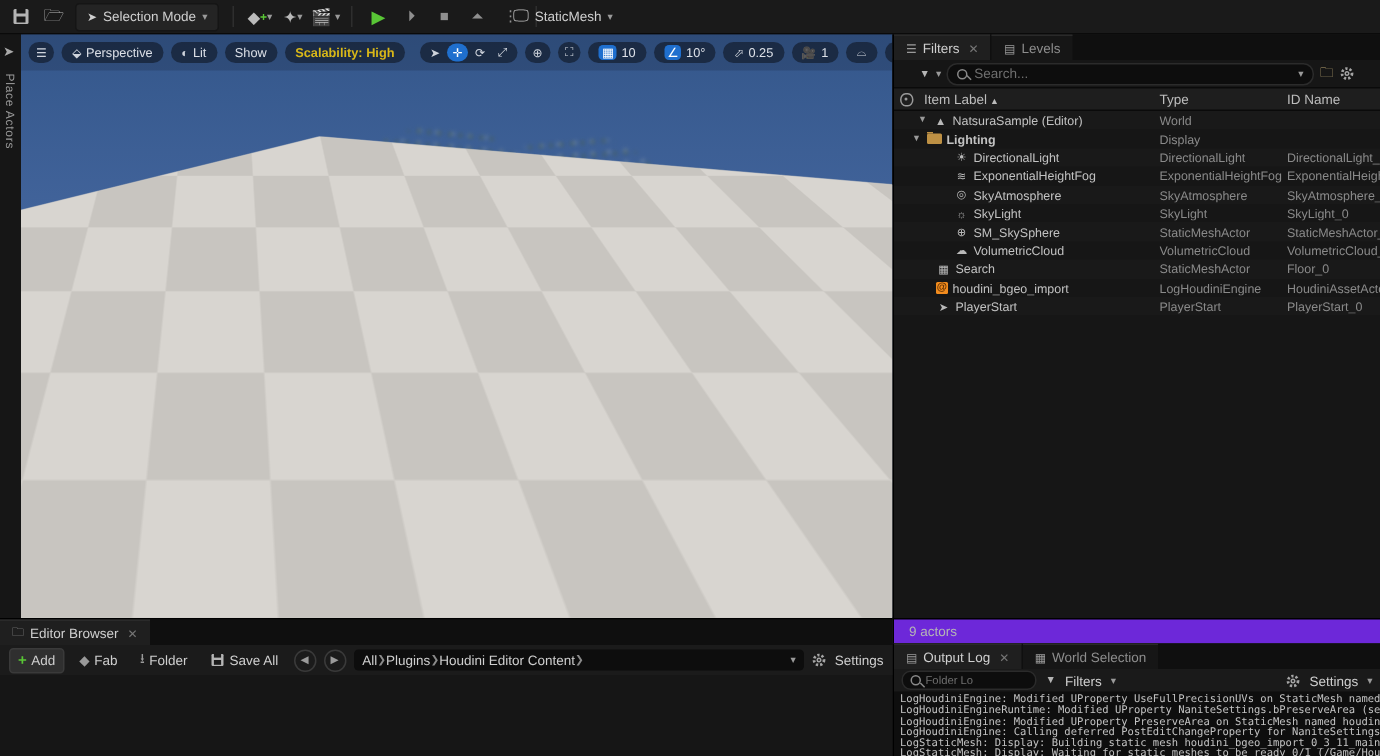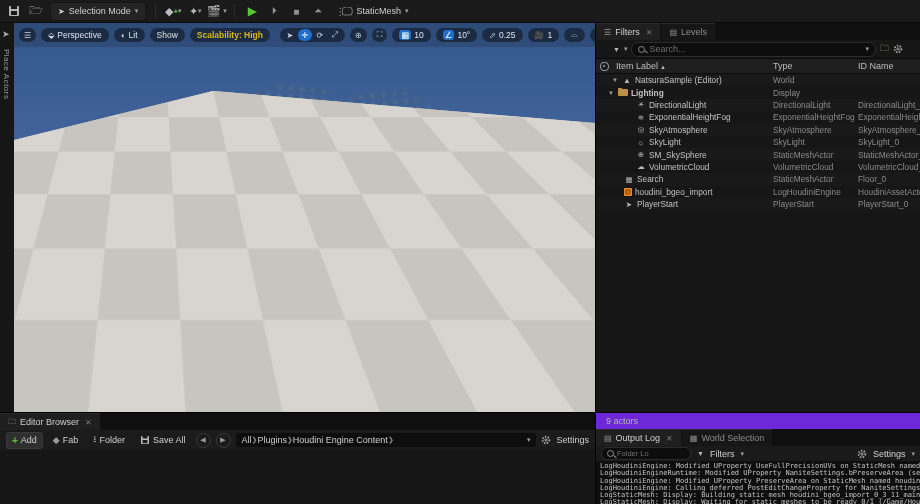--- a/index.html
+++ b/index.html
@@ -442,21 +442,21 @@
           <div class="floppy" style="transform:scale(.8)"></div>
           <span>Save All</span>
         </div>
       <div class="navc">◀</div>
       <div class="navc">▶</div>
       <div id="crumbbar">
           <span>All</span>
           <span class="crumb-sep">❯</span>
           <span>Plugins</span>
           <span class="crumb-sep">❯</span>
-          <span>Houdini Engine Content</span>
+          <span>Houdini Editor Content</span>
           <span class="crumb-sep">❯</span>
           <span class="chev" style="margin-left: auto;">▾</span>
         </div>
       <svg class="gear-svg">
           <use href="#gear"></use>
         </svg>
       <span style="color:#cfcfcf">Settings</span>
     </div>
 
   </div>

